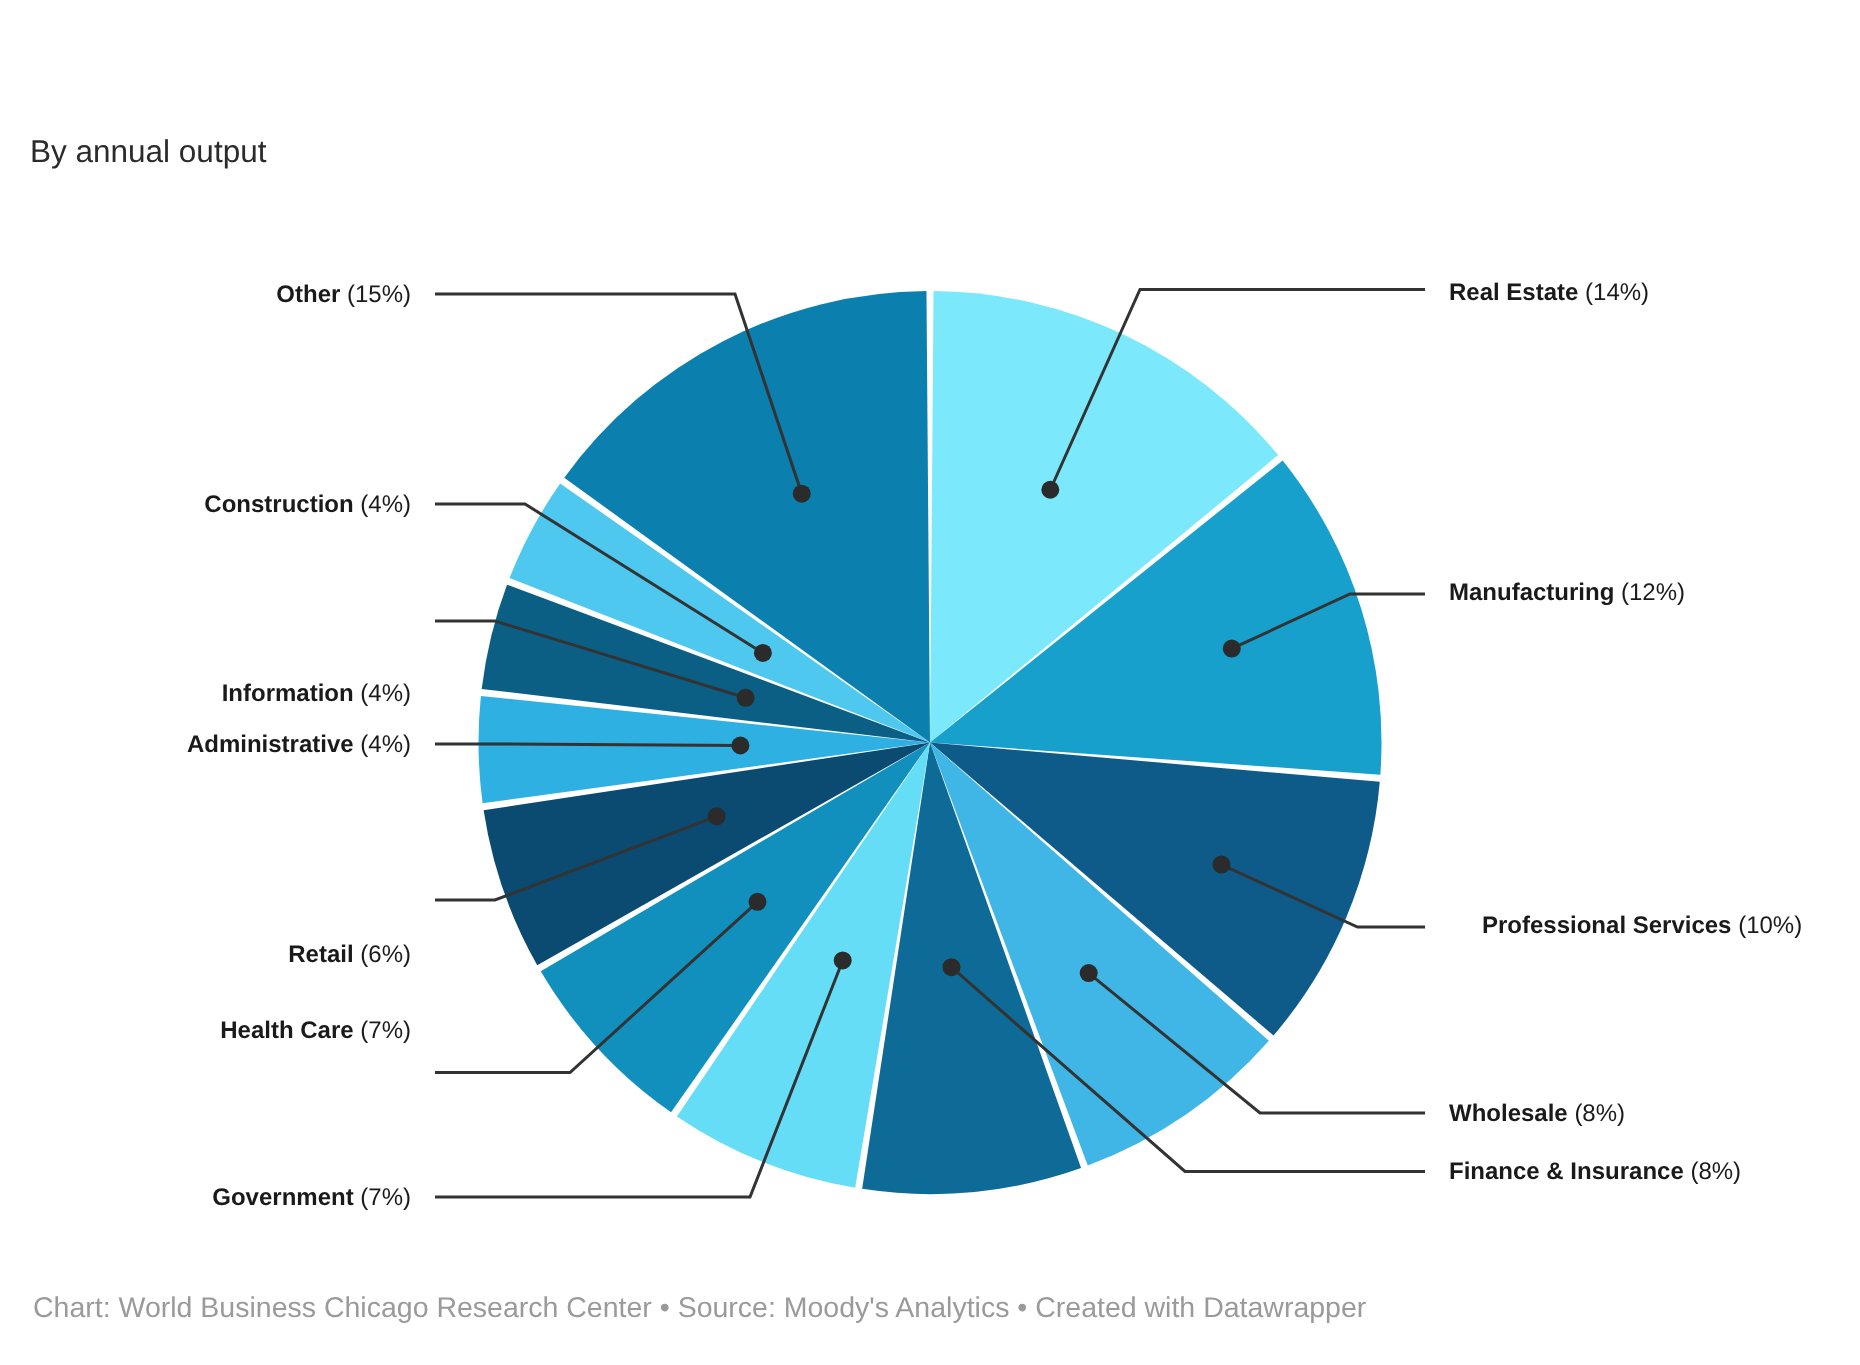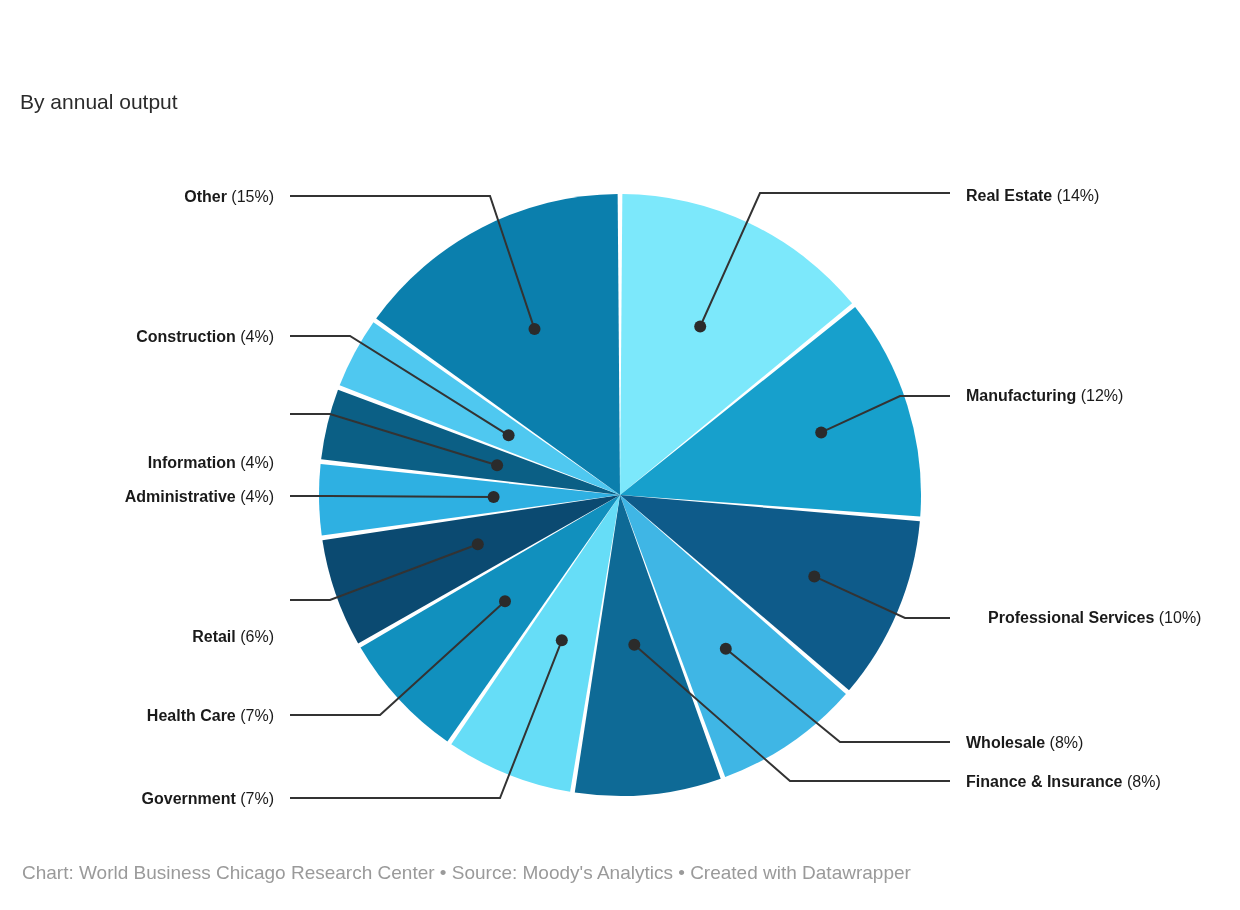--- a/index.html
+++ b/index.html
@@ -121,21 +121,21 @@
       </g>
   </svg>
 
   <div id="label-layer">
       <div class="slice-label lbl-right" style="left: 966px; max-width: 260px; top: 184px;"><span class="nm">Real Estate</span><span class="pc"> (14%)</span></div>
       <div class="slice-label lbl-right" style="left: 966px; max-width: 260px; top: 384px;"><span class="nm">Manufacturing</span><span class="pc"> (12%)</span></div>
       <div class="slice-label lbl-right" style="left: 966px; max-width: 260px; top: 606px; margin-left: 22px;"><span class="nm">Professional Services</span><span class="pc"> (10%)</span></div>
       <div class="slice-label lbl-right" style="left: 966px; max-width: 260px; top: 731px;"><span class="nm">Wholesale</span><span class="pc"> (8%)</span></div>
       <div class="slice-label lbl-right" style="left: 966px; max-width: 260px; top: 770px;"><span class="nm">Finance &amp; Insurance</span><span class="pc"> (8%)</span></div>
       <div class="slice-label lbl-left" style="right: 966px; max-width: 258px; top: 787px;"><span class="nm">Government</span><span class="pc"> (7%)</span></div>
-      <div class="slice-label lbl-left" style="right: 966px; max-width: 258px; top: 704px;"><span class="nm">Health Care</span><span class="pc"> (7%)</span></div>
+      <div class="slice-label lbl-left" style="right: 966px; max-width: 258px; top: 676px;"><span class="nm">Health Care</span><span class="pc"> (7%)</span></div>
       <div class="slice-label lbl-left" style="right: 966px; max-width: 258px; top: 589px; margin-top: 36px;"><span class="nm">Retail</span><span class="pc"> (6%)</span></div>
       <div class="slice-label lbl-left" style="right: 966px; max-width: 258px; top: 485px;"><span class="nm">Administrative</span><span class="pc"> (4%)</span></div>
       <div class="slice-label lbl-left" style="right: 966px; max-width: 258px; top: 403px; margin-top: 48px;"><span class="nm">Information</span><span class="pc"> (4%)</span></div>
       <div class="slice-label lbl-left" style="right: 966px; max-width: 258px; top: 325px;"><span class="nm">Construction</span><span class="pc"> (4%)</span></div>
       <div class="slice-label lbl-left" style="right: 966px; max-width: 258px; top: 185px;"><span class="nm">Other</span><span class="pc"> (15%)</span></div>
     </div>
 
   <div class="chart-footer">Chart: World Business Chicago Research Center • Source: Moody's Analytics • Created with Datawrapper</div>
 
 </div>

